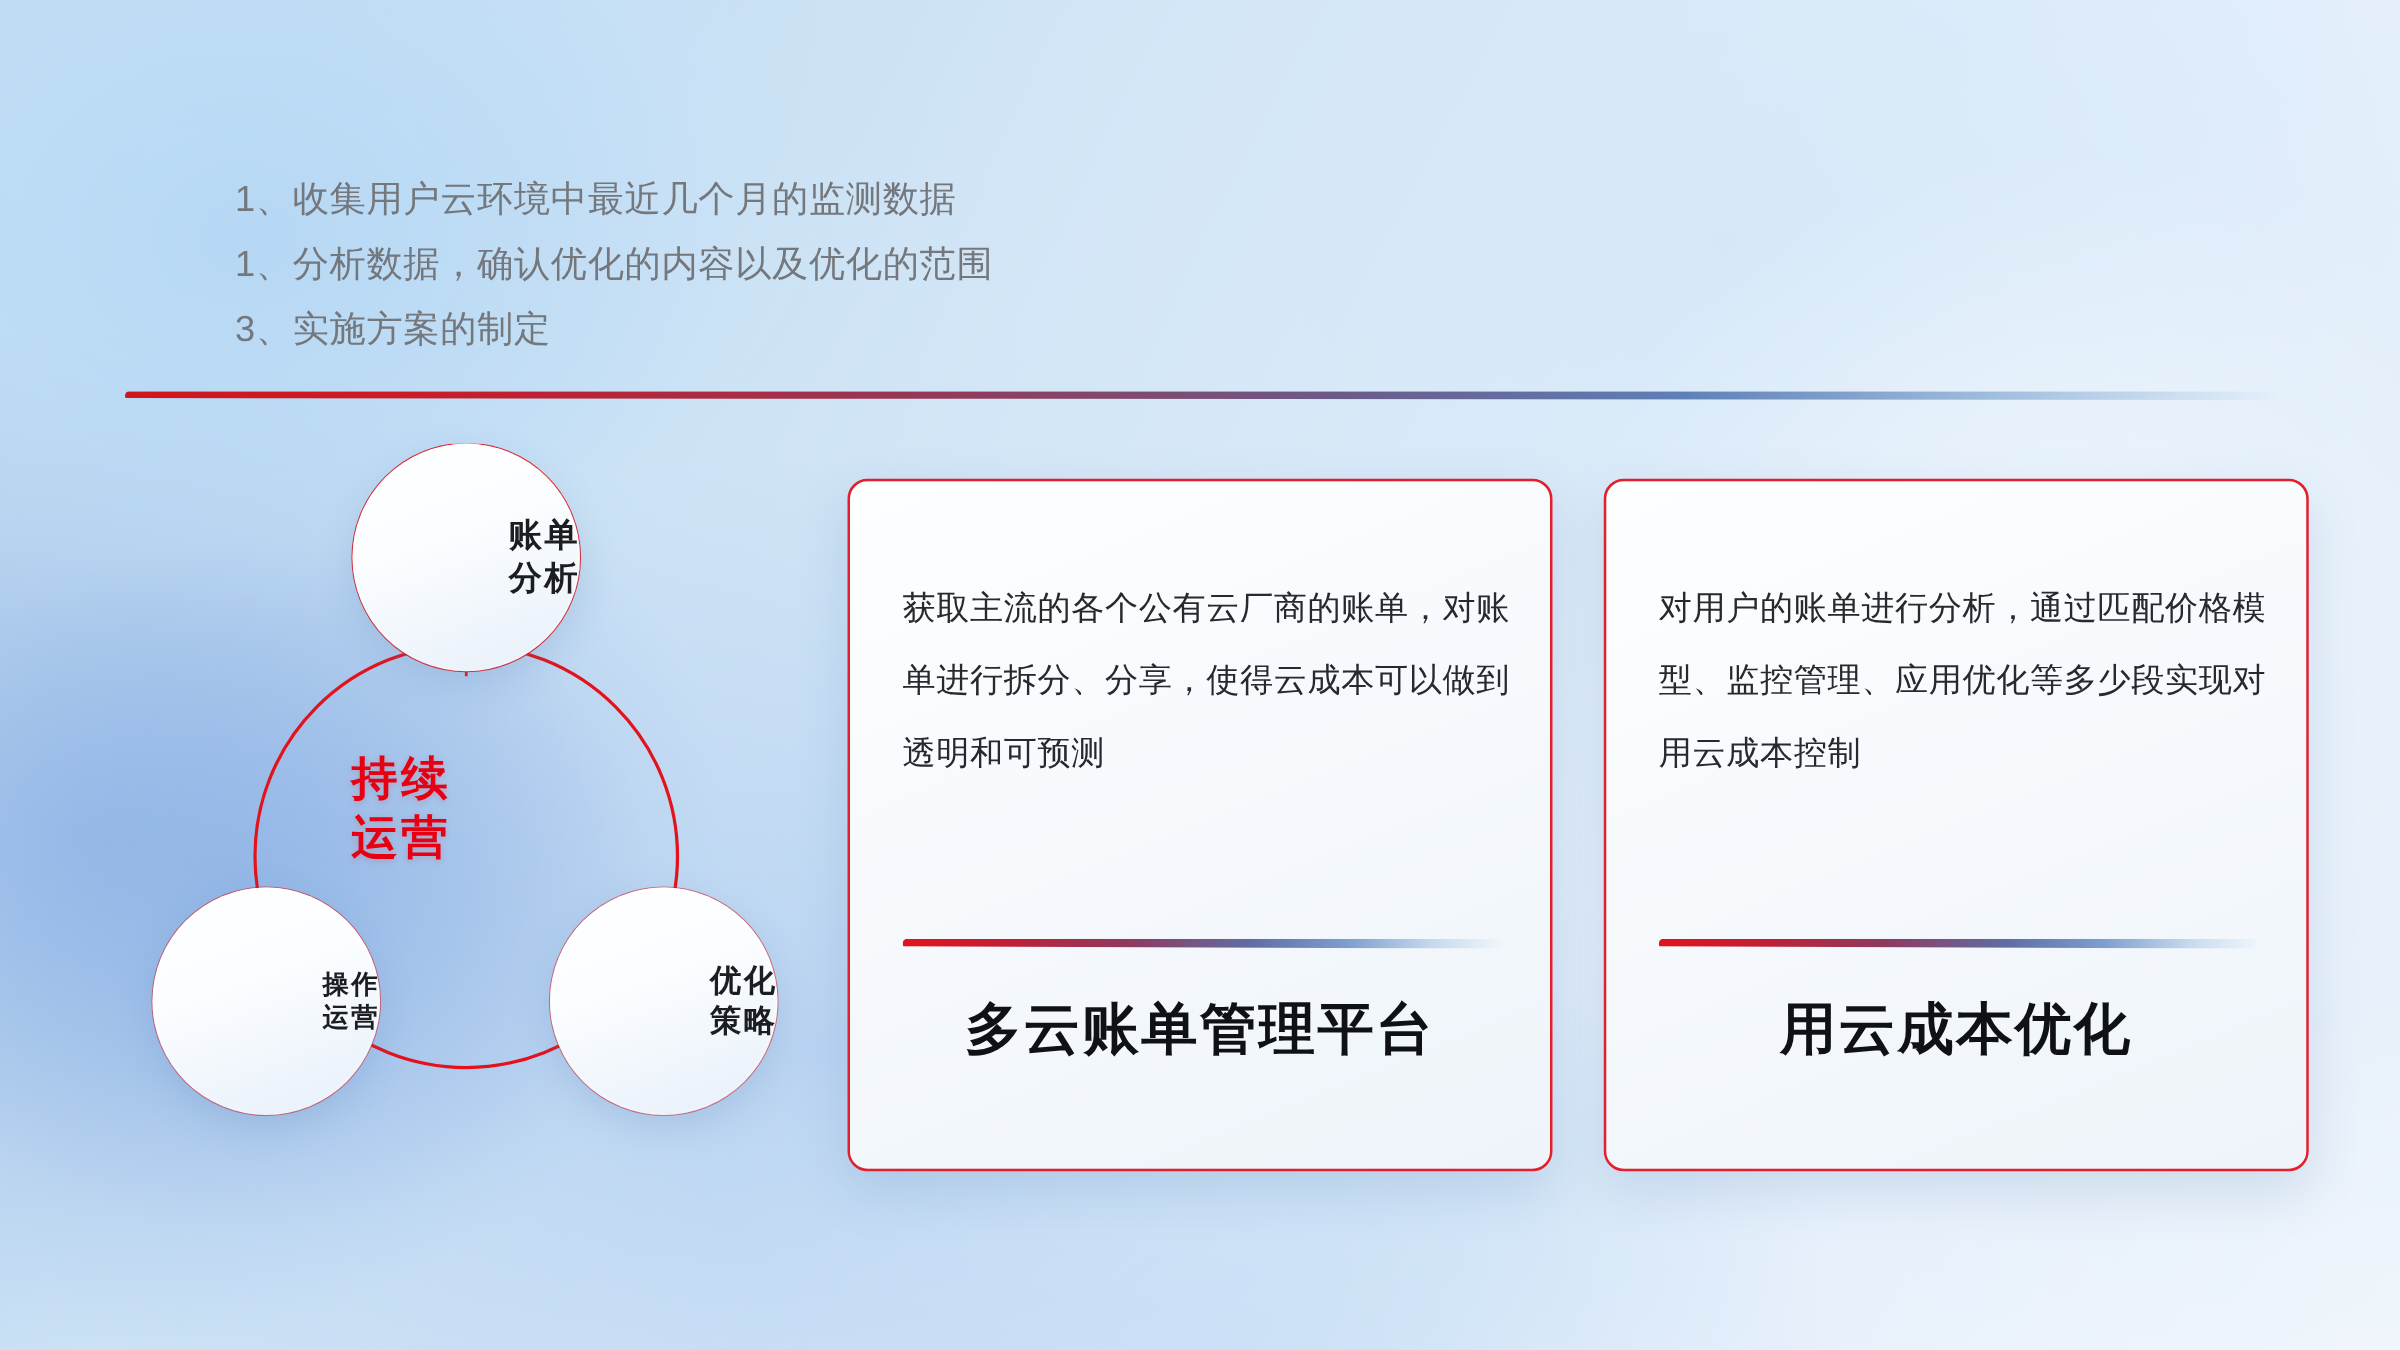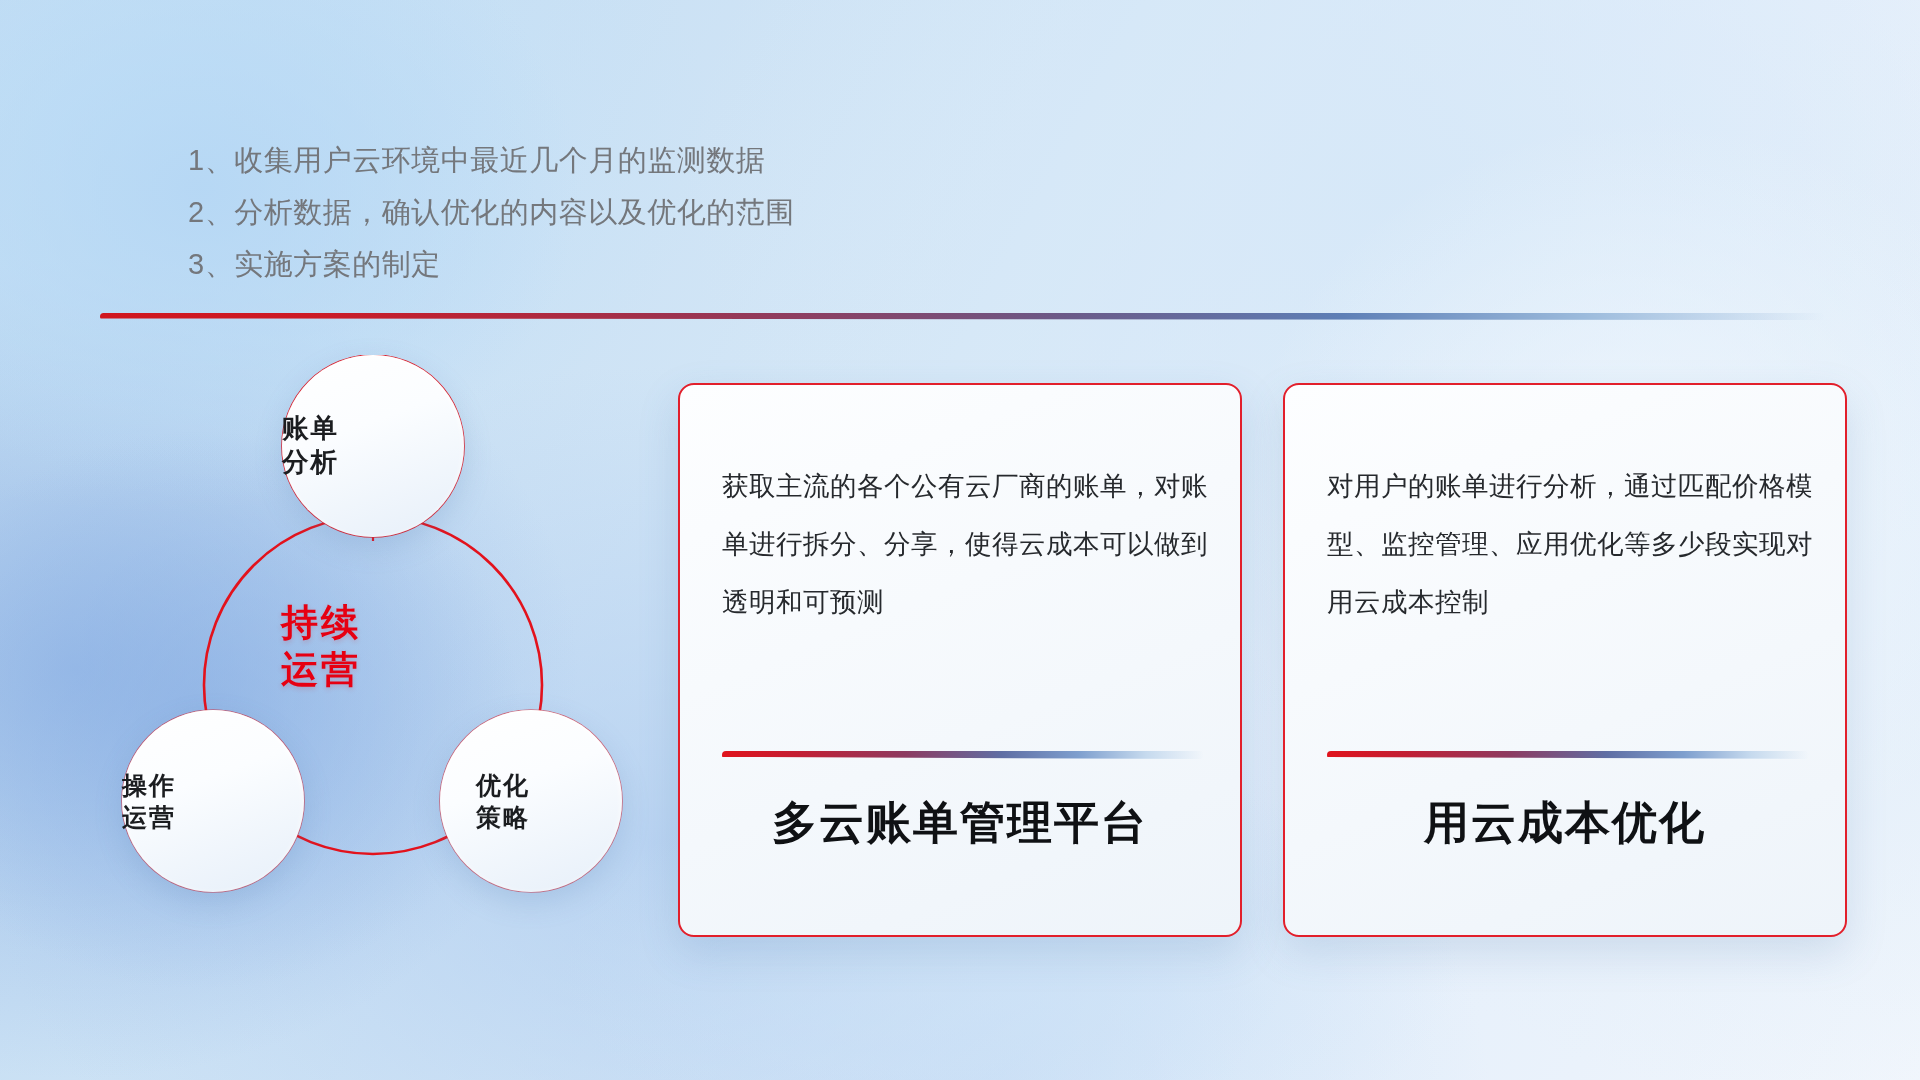--- a/index.html
+++ b/index.html
@@ -48,30 +48,30 @@
     clip-path:polygon(0 0,100% 0,100% 100%,0 78%);
   }
 
   
   #diagram{position:absolute;left:95px;top:355px;width:545px;height:570px;}
   #diagram svg{position:absolute;left:0;top:0;}
   .bubble{
     position:absolute;border-radius:50%;
     background:linear-gradient(160deg,#ffffff 0%,#fbfdff 40%,#e6eff9 100%);
     box-shadow:0 10px 28px rgba(90,130,180,0.22), inset 0 2px 6px rgba(255,255,255,0.9);
-    display:flex;flex-direction:column;align-items:flex-start;justify-content:center;
+    display:flex;flex-direction:column;align-items:flex-end;justify-content:center;
   }
   .bubble span{
     display:block;color:#1b1d20;font-weight:700;letter-spacing:2px;
     line-height:1.28;text-align:center;
   }
   #bubble-top{left:187px;top:0px;width:182px;height:182px;}
   #bubble-top span{font-size:26.5px;}
   #bubble-left{left:27px;top:355px;width:182px;height:182px;}
-  #bubble-left span{font-size:25px;}
+  #bubble-left span{font-size:21px;font-family:Liberation Serif, serif;}
   #bubble-right{left:345px;top:355px;width:182px;height:182px;}
   #bubble-right span{font-size:25px;margin-left:36px;}
   #center-label{
     position:absolute;left:186px;top:244px;width:184px;text-align:left;
     color:#e60012;font-weight:700;font-size:37px;line-height:1.28;letter-spacing:3px;
     text-shadow:0 2px 5px rgba(200,40,50,0.22);
   }
 
   
   .card{
@@ -102,21 +102,21 @@
 
 <div id="slide">
 
   <div class="blob blob-a"></div>
   <div class="blob blob-b"></div>
   <div class="blob blob-c"></div>
   <div class="blob blob-d"></div>
 
   <ul class="steps" id="steps-left">
     <li>1、收集用户云环境中最近几个月的监测数据</li>
-    <li>2、分析数据，确认优化的内容以及优化的范围</li>
+    <li>1、分析数据，确认优化的内容以及优化的范围</li>
     <li>3、实施方案的制定</li>
   </ul>
 
 
   <div id="divider"></div>
 
   <div id="diagram">
     <svg width="545" height="570" viewBox="0 0 545 570">
 
       <circle cx="278" cy="330" r="169" fill="none" stroke="#e3121c" stroke-width="2.6"></circle>

